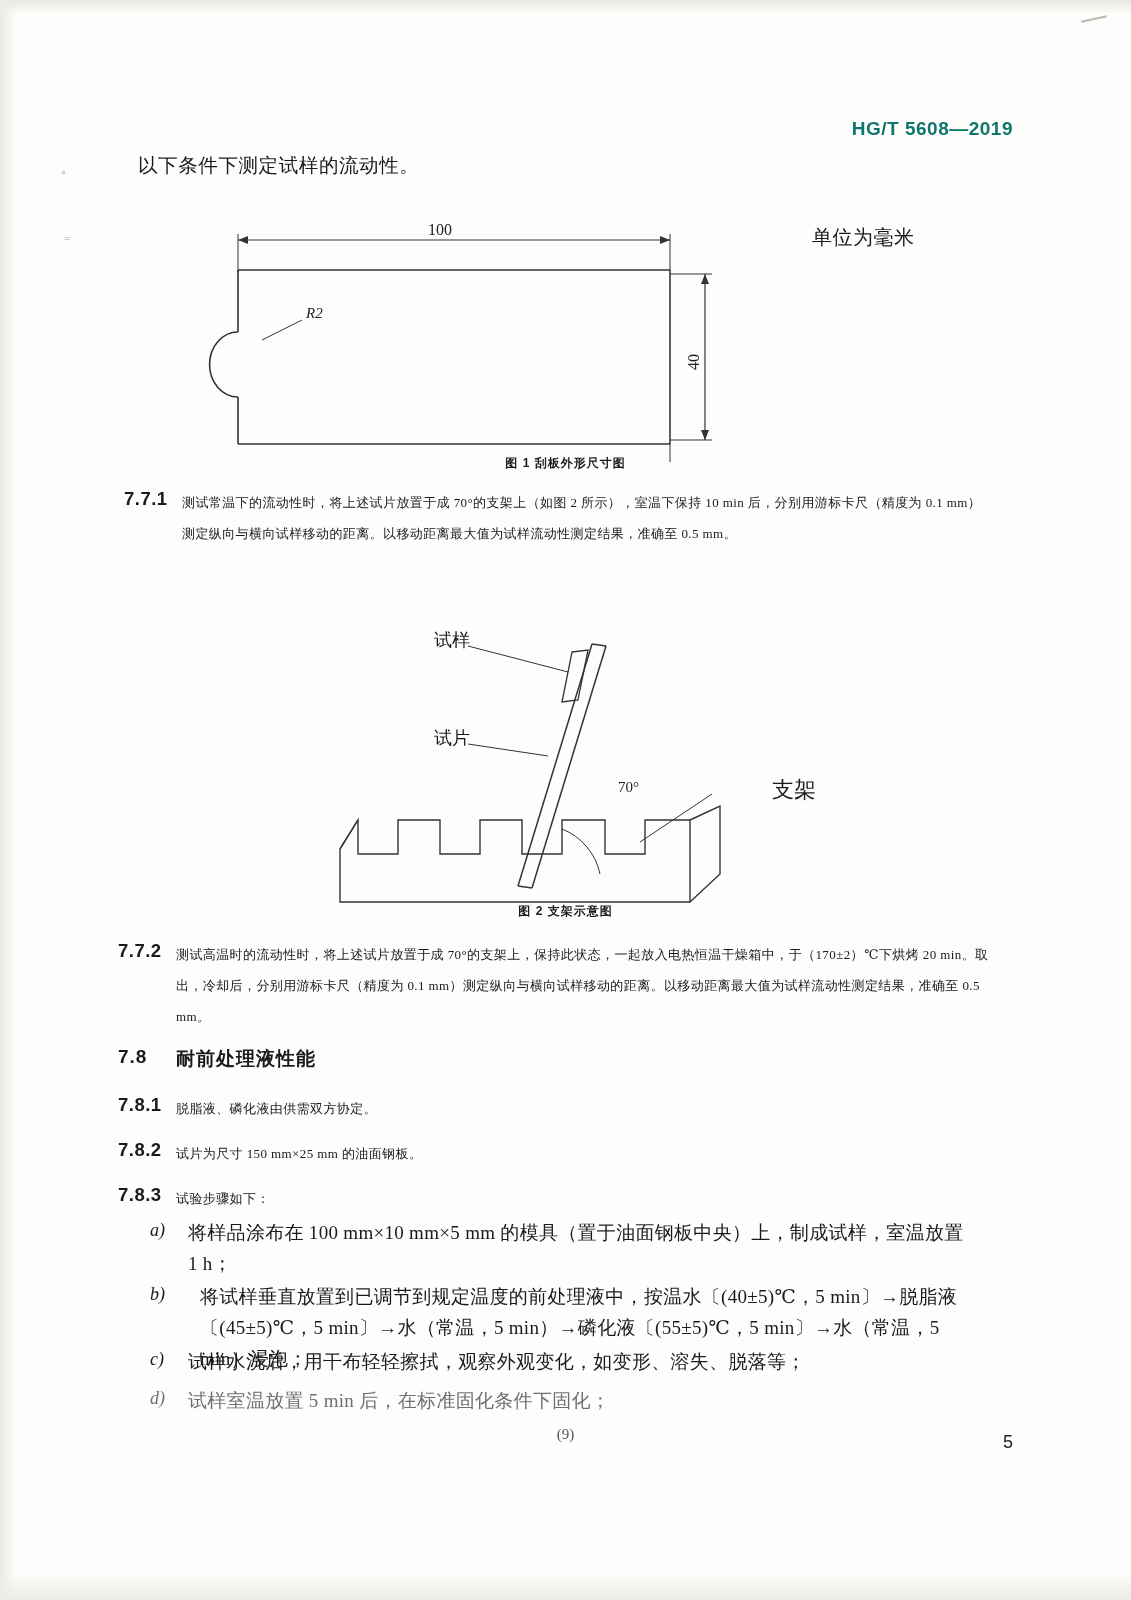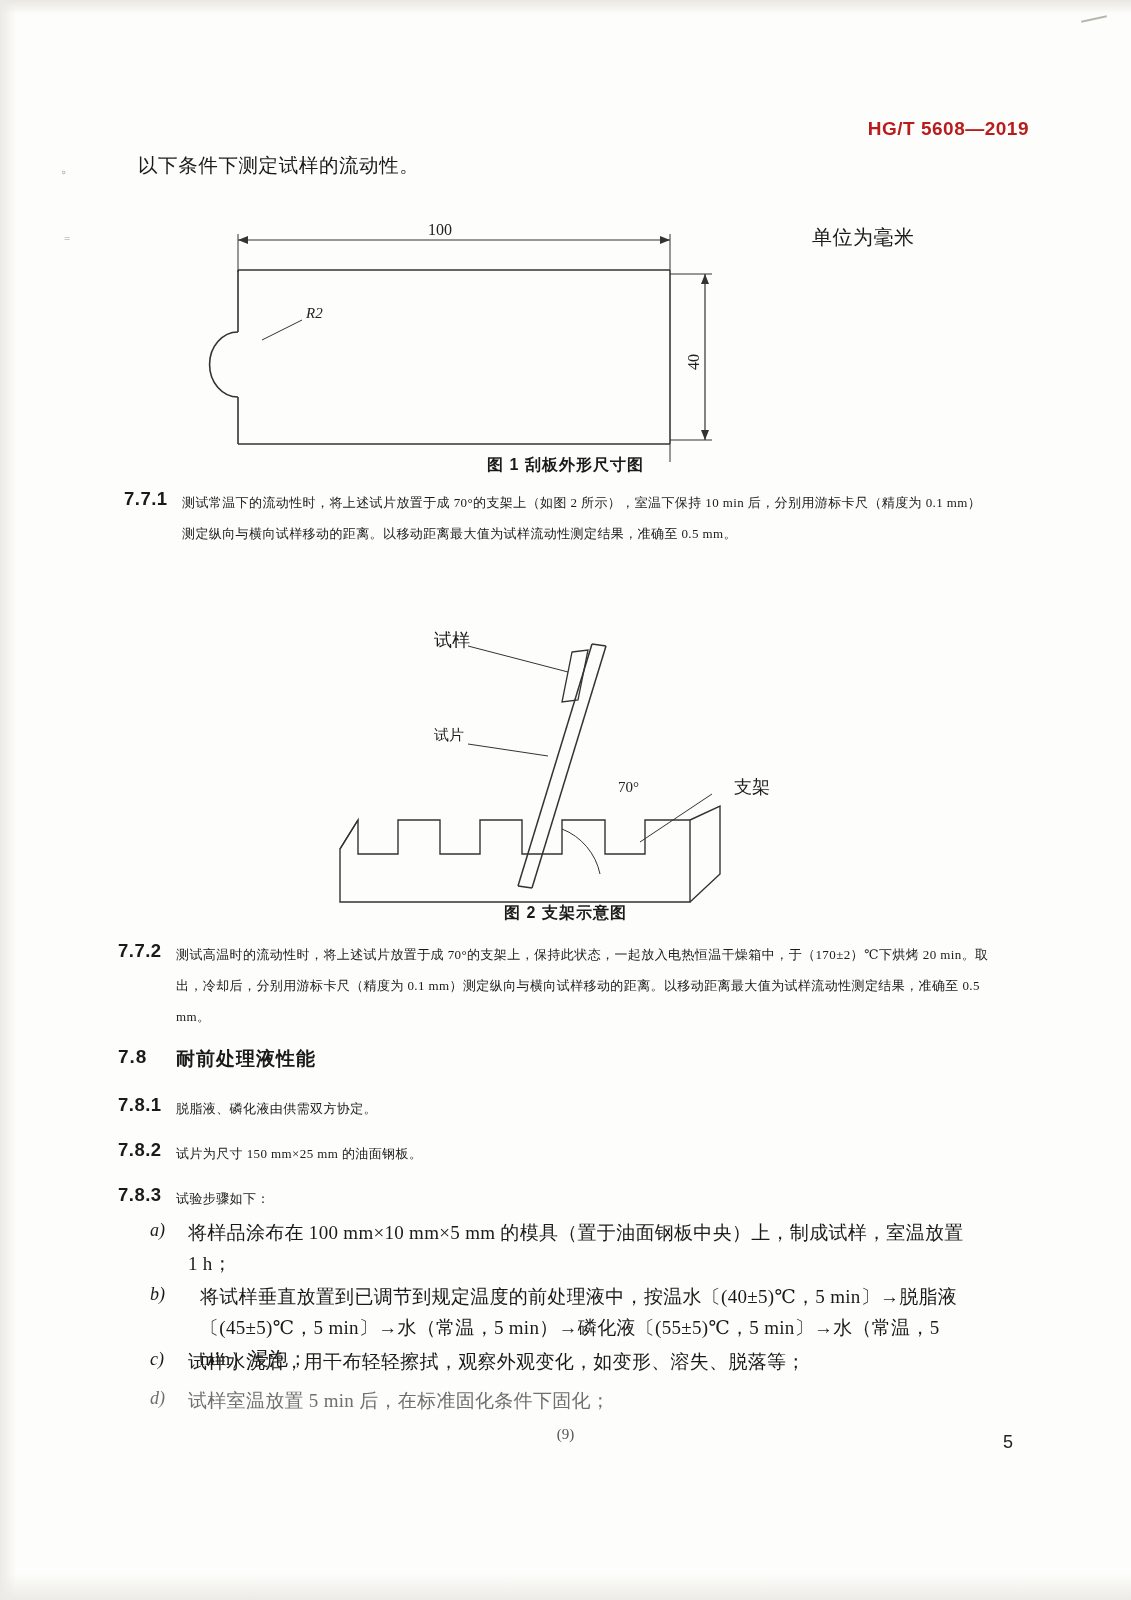--- a/index.html
+++ b/index.html
@@ -37,27 +37,27 @@
     background: linear-gradient(to top, #edebe6, rgba(253,253,251,0));
     pointer-events: none;
   }
   .corner-mark {
     position: absolute;
     width: 26px; height: 2px;
     background: #b9b6b0;
   }
   .header-std {
     position: absolute;
-    right: 102px;
+    right: 118px;
     top: 118px;
     font-size: 19px;
     letter-spacing: 0.5px;
     font-family: "Liberation Sans", sans-serif;
     font-weight: 700;
-    color: #b91c1c;
+    color: #0f766e;
   }
   .intro-line {
     position: absolute;
     left: 138px;
     top: 152px;
     font-size: 19.5px;
     letter-spacing: 0.6px;
   }
   .unit-note {
     position: absolute;
@@ -65,21 +65,21 @@
     top: 224px;
     font-size: 20px;
     letter-spacing: 0.5px;
   }
   .fig-caption {
     position: absolute;
     width: 1131px;
     text-align: center;
     font-family: "Liberation Sans", sans-serif;
     font-weight: 700;
-    font-size: 16px;
+    font-size: 12px;
     letter-spacing: 1px;
   }
   .clause-num {
     position: absolute;
     font-family: "Liberation Sans", sans-serif;
     font-weight: 700;
     font-size: 18.5px;
     letter-spacing: 0.5px;
   }
   .clause-body {
@@ -207,22 +207,22 @@
       <text x="318" y="168" font-size="15" fill="#222">70°</text>
 
       <line x1="168" y1="22" x2="268" y2="48" stroke="#333" stroke-width="1"></line>
 
       <line x1="168" y1="120" x2="248" y2="132" stroke="#333" stroke-width="1"></line>
 
       <line x1="340" y1="218" x2="412" y2="170" stroke="#333" stroke-width="1"></line>
     </svg>
   </div>
   <div style="position:absolute; left:434px; top:628px; font-size:18px;">试样</div>
-  <div style="position:absolute; left:434px; top:726px; font-size:15px;">试片</div>
-  <div style="position:absolute; left:734px; top:775px; font-size:18px;">支架</div>
+  <div style="position:absolute; left:434px; top:726px; font-size:18px;">试片</div>
+  <div style="position:absolute; left:772px; top:775px; font-size:22px;">支架</div>
 
   <div class="fig-caption" style="top:903px;">图 2    支架示意图</div>
 
   <div class="clause-num" style="left:118px; top:940px;">7.7.2</div>
   <div class="clause-body" style="left:176px; top:939px; width:818px;">测试高温时的流动性时，将上述试片放置于成 70°的支架上，保持此状态，一起放入电热恒温干燥箱中，于（170±2）℃下烘烤 20 min。取出，冷却后，分别用游标卡尺（精度为 0.1 mm）测定纵向与横向试样移动的距离。以移动距离最大值为试样流动性测定结果，准确至 0.5 mm。</div>
 
   <div class="heading" style="left:118px; top:1046px;">7.8</div>
   <div class="heading" style="left:176px; top:1046px;">耐前处理液性能</div>
 
   <div class="clause-num" style="left:118px; top:1094px;">7.8.1</div>

